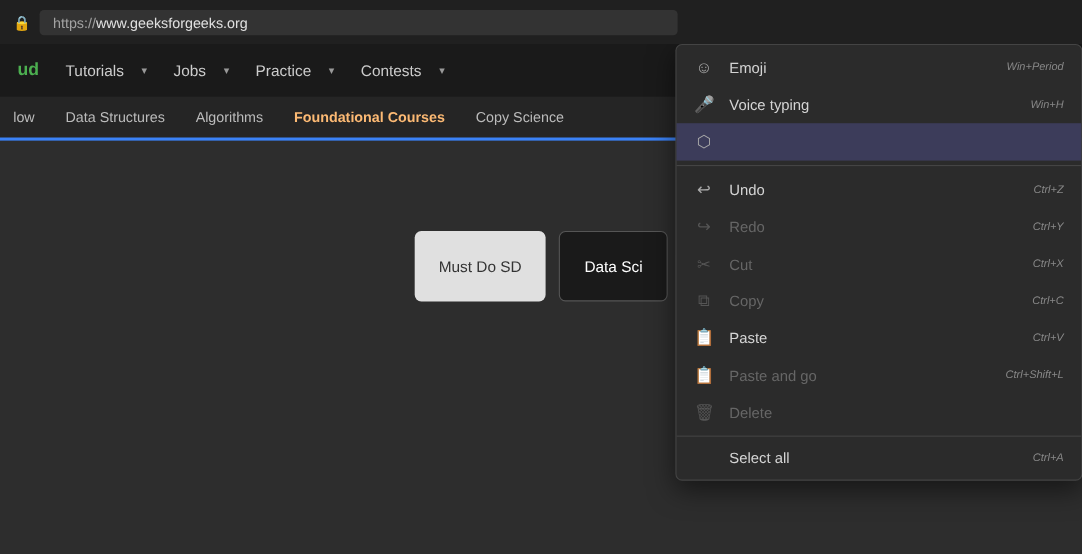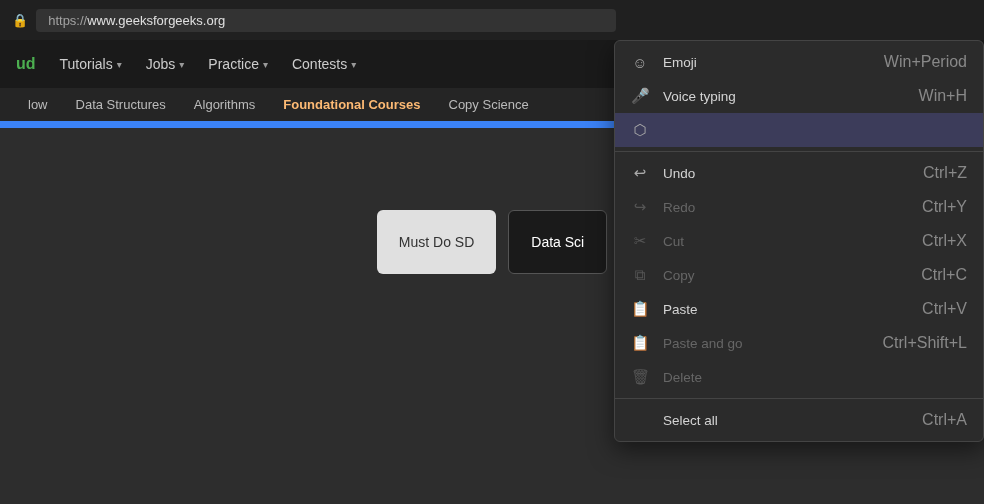--- a/index.html
+++ b/index.html
@@ -58,37 +58,37 @@
     .brand-partial {
       color: #4caf50;
       font-weight: bold;
       font-size: 16px;
     }
     .nav-item {
       color: #ccc;
       font-size: 14px;
       display: flex;
       align-items: center;
-      gap: 4px;
+      gap: 16px;
       cursor: pointer;
     }
     .nav-item .chevron {
       font-size: 10px;
       color: #999;
     }
 
     
     .sub-nav {
       background: #252525;
       height: 40px;
       display: flex;
       align-items: center;
-      padding: 0 28px;
+      padding: 0 12px;
       gap: 28px;
-      border-bottom: 7px solid #3b82f6;
+      border-bottom: 3px solid #3b82f6;
       overflow: hidden;
     }
     .sub-nav-item {
       color: #bbb;
       font-size: 13px;
       white-space: nowrap;
       cursor: pointer;
     }
     .sub-nav-item.highlight {
       color: #fdba74;
@@ -164,22 +164,23 @@
     .menu-item.active {
       background: #3c3c5a;
     }
     .menu-item.disabled {
       color: #666;
       cursor: default;
     }
     .menu-item .shortcut {
       margin-left: auto;
       color: #888;
-      font-size: 16px;
+      font-size: 10px;
       white-space: nowrap;
+      font-style: italic;
     }
     .menu-icon {
       width: 18px;
       text-align: center;
       font-size: 15px;
       color: #aaa;
       flex-shrink: 0;
     }
     .menu-divider {
       height: 1px;

